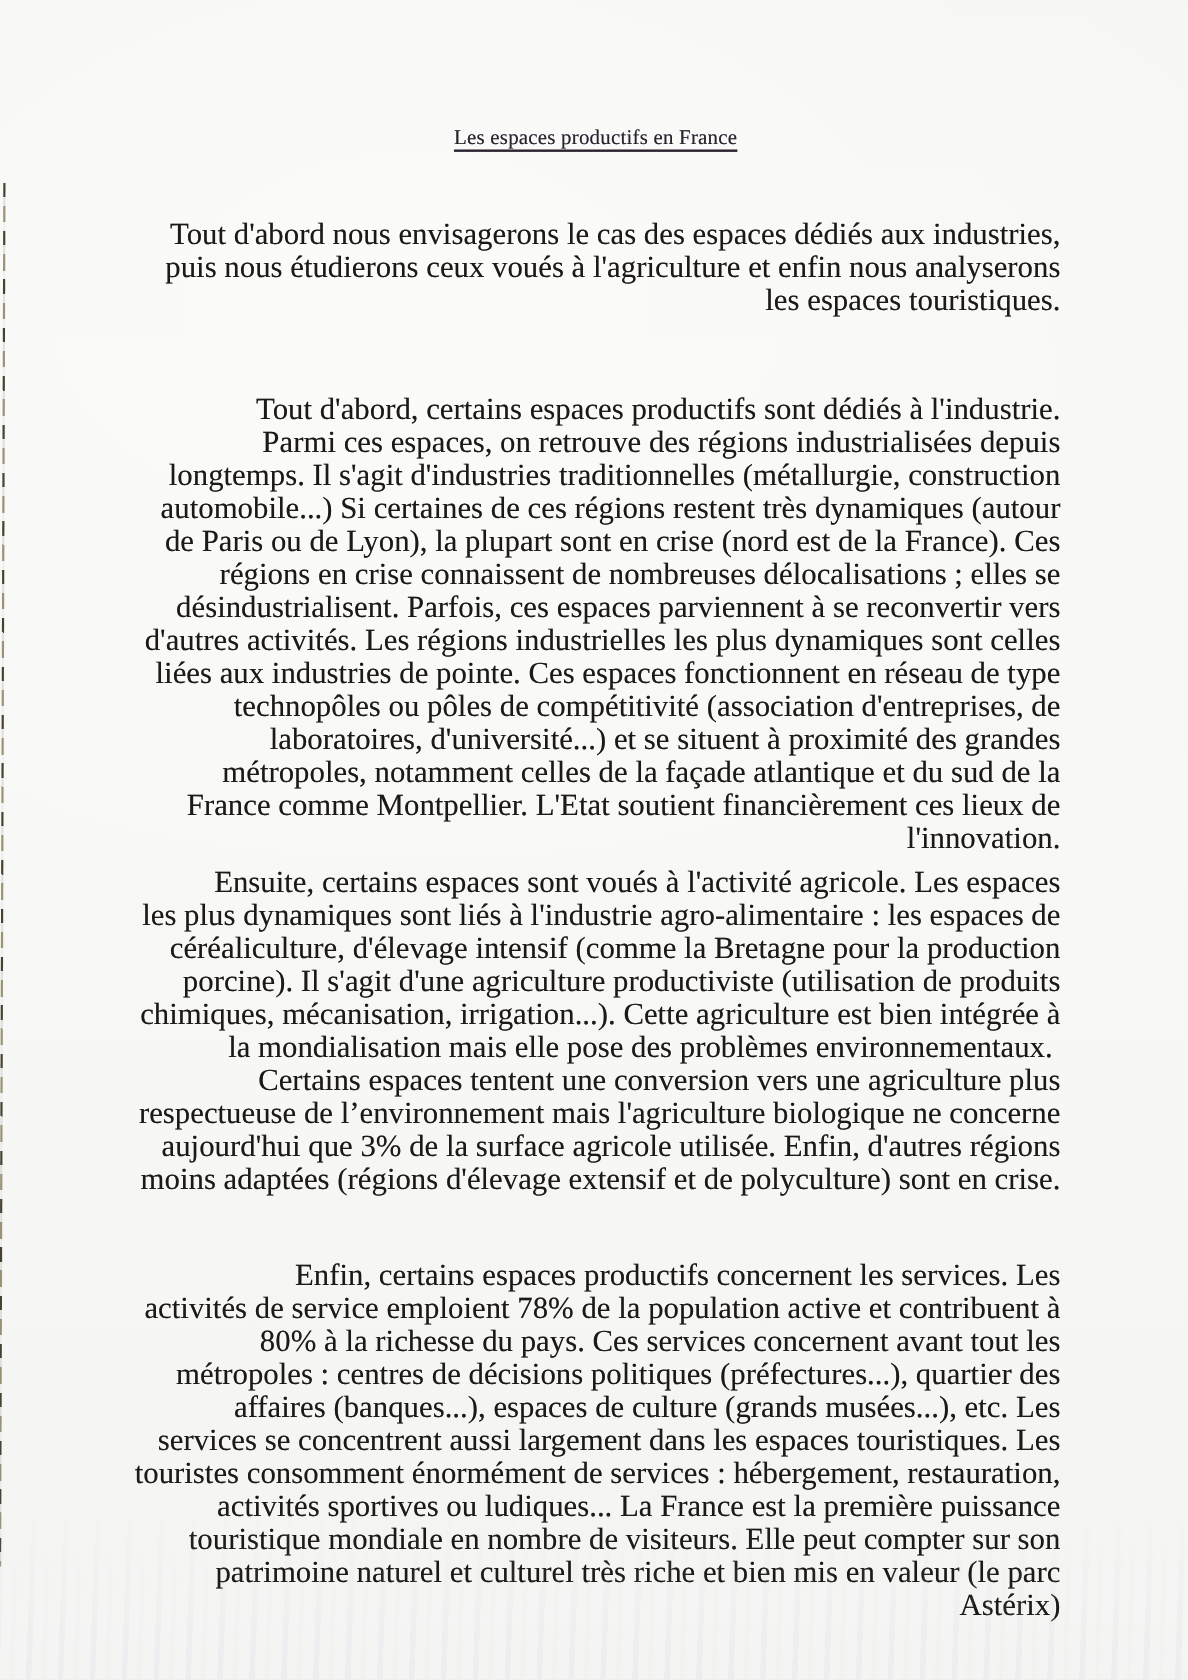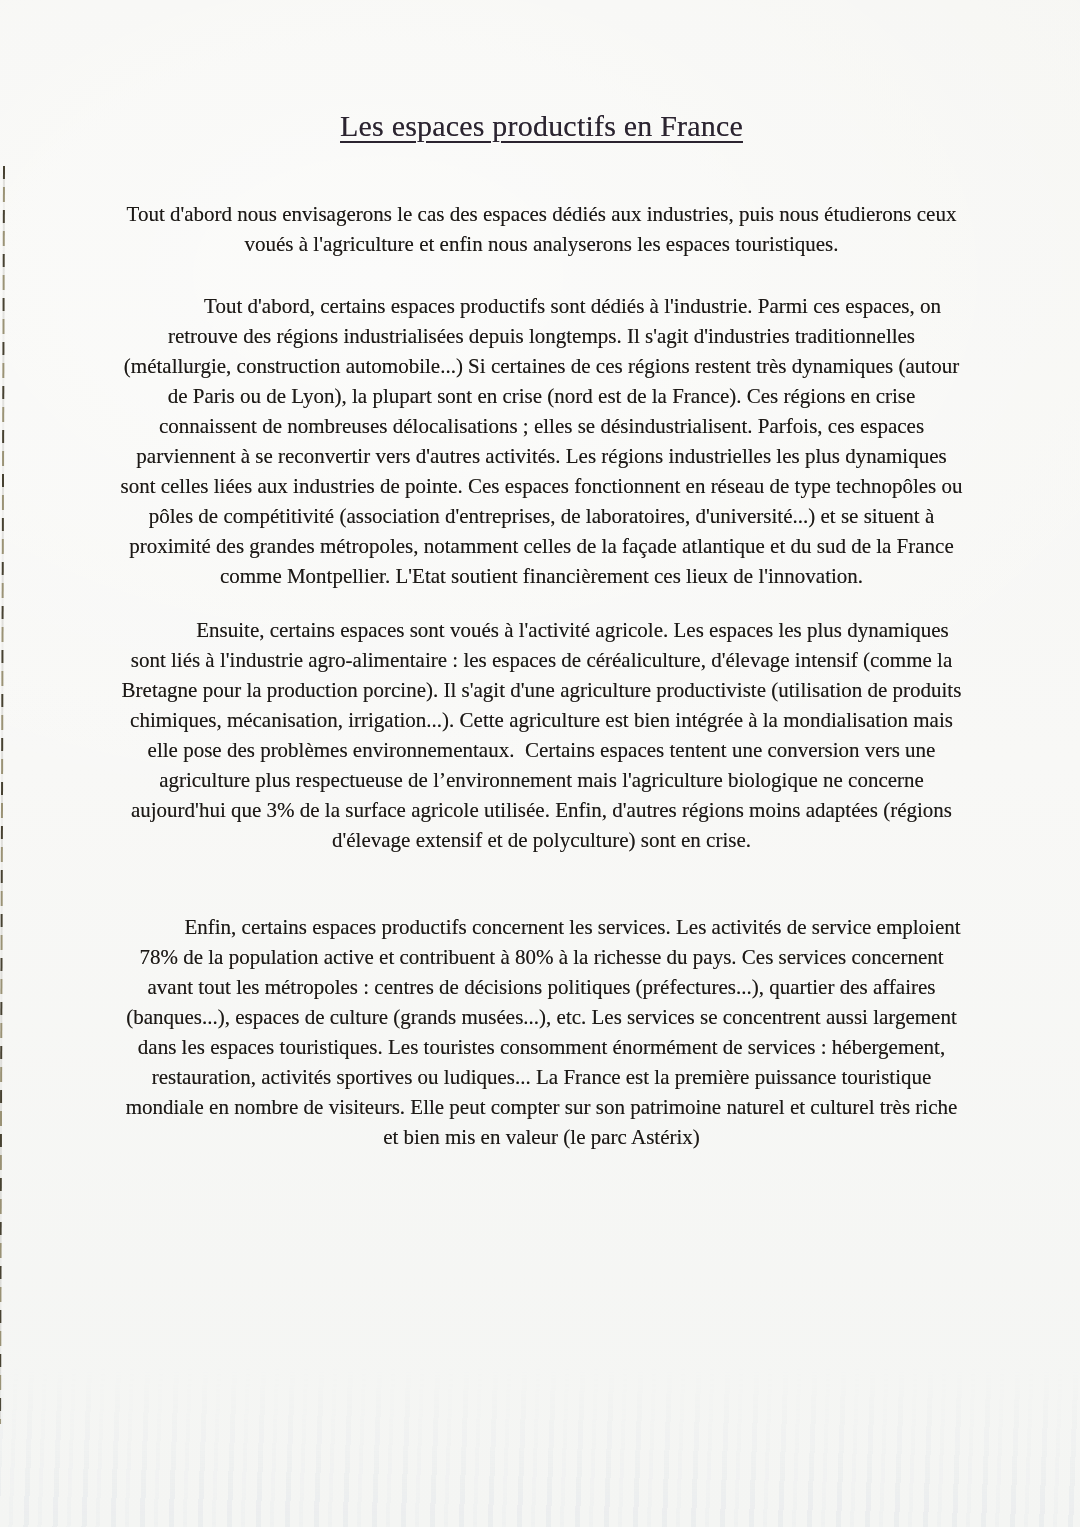--- a/index.html
+++ b/index.html
@@ -52,42 +52,42 @@
     );
   }
   .column {
     position: absolute;
     left: 119px;
     top: 0;
     width: 845px;
   }
   .title {
     margin: 106px 0 0 0;
-    font-size: 30px;
+    font-size: 19px;
     line-height: 40px;
     font-weight: normal;
     text-align: center;
     color: #2b2430;
     letter-spacing: 0.2px;
     text-decoration: underline;
     text-decoration-thickness: 2px;
     text-underline-offset: 5px;
     text-shadow: 0 0 0.5px rgba(35,28,40,0.55);
   }
   .para {
     margin: 0;
-    font-size: 21px;
+    font-size: 28px;
     line-height: 30px;
     color: #1c1916;
-    text-align: center;
+    text-align: right;
     text-shadow: 0 0 0.5px rgba(25,20,15,0.5);
   }
   .p1 { margin-top: 53px; }
-  .p2 { margin-top: 32px; }
-  .p3 { margin-top: 24px; }
+  .p2 { margin-top: 69px; }
+  .p3 { margin-top: 10px; }
   .p4 { margin-top: 57px; }
   .indent { text-indent: 62px; }
 </style>
 </head>
 <body>
 
 <div class="page">
 
   <div class="crease"></div>
 

